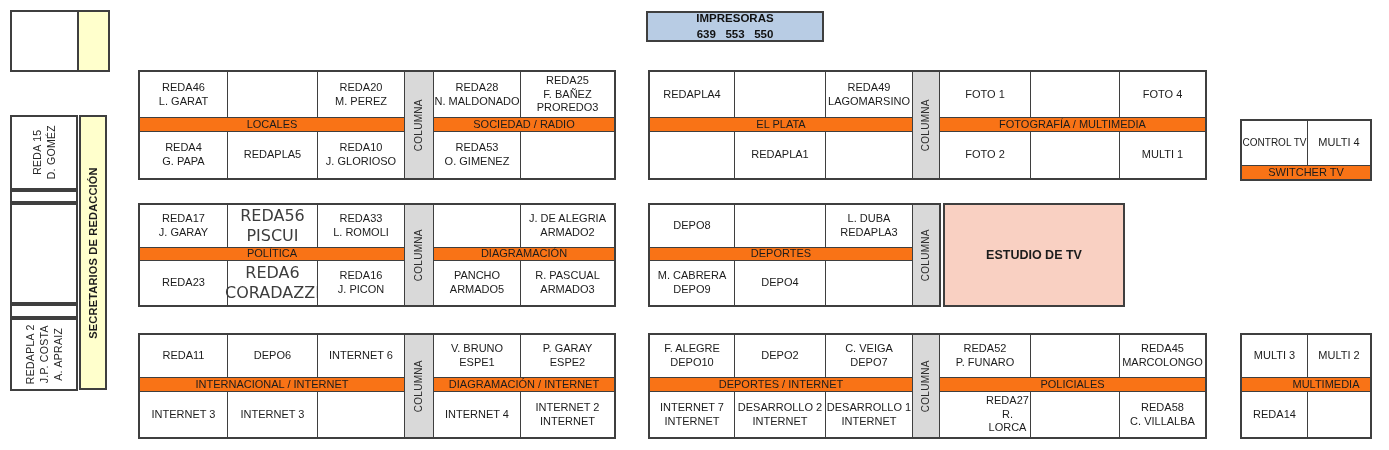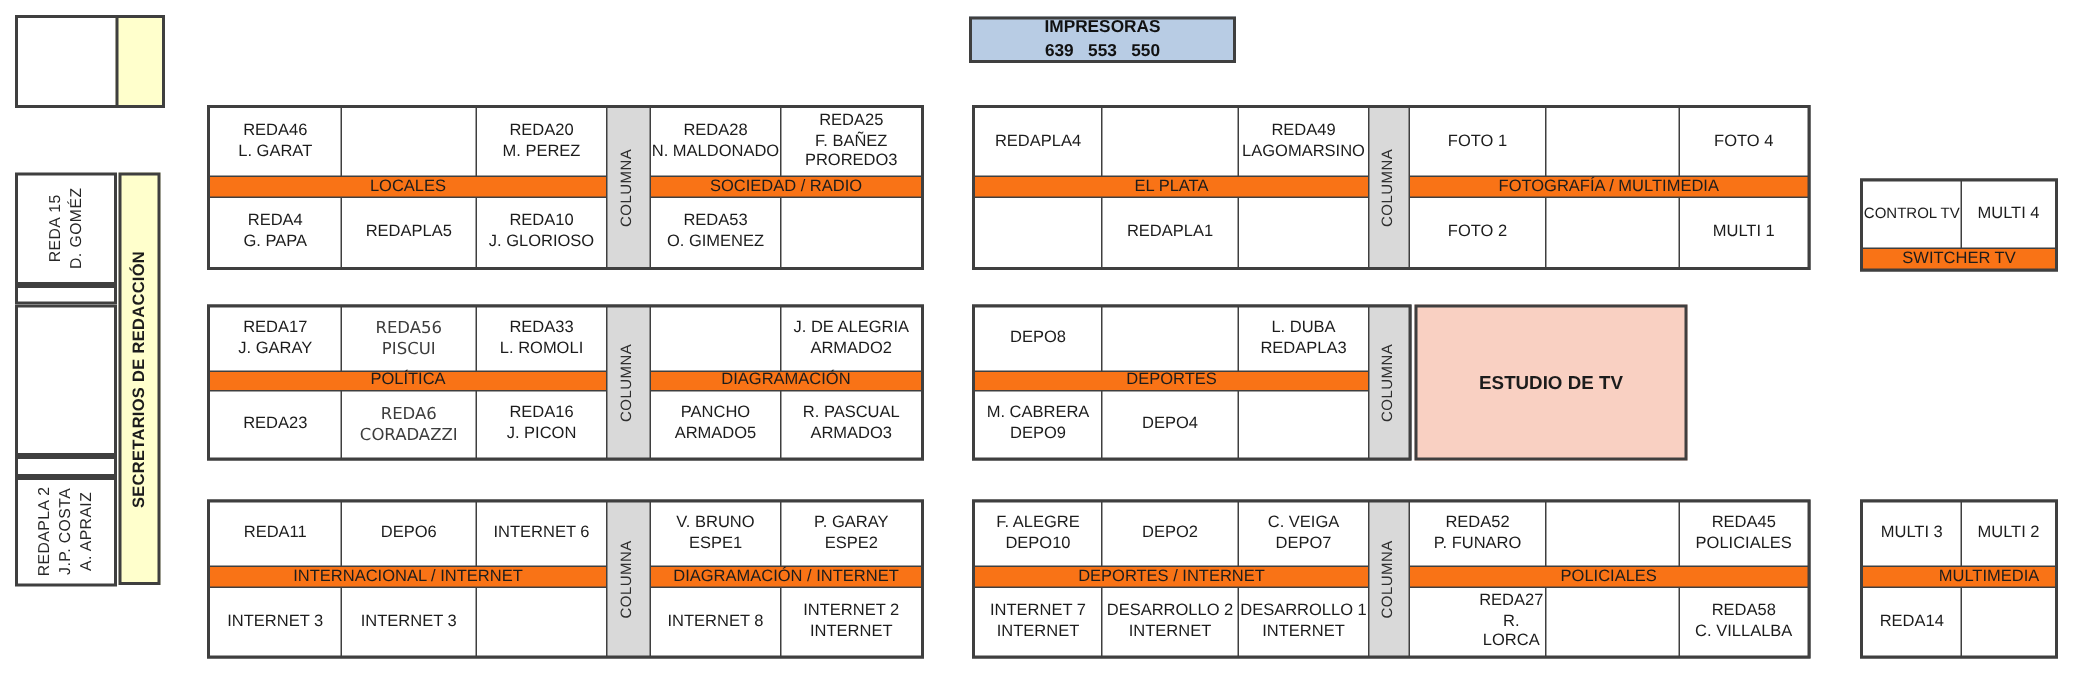--- a/index.html
+++ b/index.html
@@ -13,21 +13,21 @@
   .band{background:#f97316;font-weight:400;font-size:11px;}
   .colstrip{background:#D9D9D9;}
   .vtext{transform:rotate(-90deg);flex-shrink:0;white-space:pre-line;
          text-align:center;font-size:10px;letter-spacing:.3px;color:#2e2e2e;}
   .railbox{background:#fff;border:2px solid #3f3f3f;display:flex;
            align-items:center;justify-content:center;}
   .railbox .vtext{font-size:10.5px;line-height:1.35;color:#262626;}
   .strip{background:#FFFFCC;border:2px solid #3f3f3f;display:flex;
          align-items:center;justify-content:center;}
   .strip .vtext{font-weight:700;font-size:11px;letter-spacing:.2px;color:#1c1c1c;}
-  .alt{font-family:"DejaVu Sans",sans-serif;font-size:11px;color:#3d3d3d;}
+  .alt{font-family:"DejaVu Sans",sans-serif;font-size:16px;color:#3d3d3d;}
   #printers{background:#B8CCE4;border:2px solid #3f3f3f;display:flex;
             flex-direction:column;align-items:center;justify-content:center;
             font-weight:700;font-size:11.5px;line-height:1.35;color:#111;}
   #printers .nums{white-space:pre;}
   #estudio{background:#F9D0C2;border:2px solid #3f3f3f;display:flex;
            align-items:center;justify-content:center;font-weight:700;
            font-size:12.5px;color:#1c1c1c;}
   #legend{border:2px solid #3f3f3f;display:flex;}
   #legend .lwhite{flex:1;background:#fff;}
   #legend .lyellow{width:29px;background:#FFFFCC;border-left:2px solid #3f3f3f;}
@@ -165,38 +165,38 @@
     <div class="cell" style="grid-area:1/3;">INTERNET 6</div>
     <div class="cell" style="grid-area:1/5;">V. BRUNO
 ESPE1</div>
     <div class="cell" style="grid-area:1/6;">P. GARAY
 ESPE2</div>
     <div class="cell band" style="grid-area:2/1/3/4;">INTERNACIONAL / INTERNET</div>
     <div class="cell band" style="grid-area:2/5/3/7;">DIAGRAMACIÓN / INTERNET</div>
     <div class="cell" style="grid-area:3/1;">INTERNET 3</div>
     <div class="cell" style="grid-area:3/2;">INTERNET 3</div>
     <div class="cell" style="grid-area:3/3;"></div>
-    <div class="cell" style="grid-area:3/5;">INTERNET 8</div>
+    <div class="cell" style="grid-area:3/5;">INTERNET 4</div>
     <div class="cell" style="grid-area:3/6;">INTERNET 2
 INTERNET</div>
   </div>
 
   <div class="grp" style="left:648px;top:333px;grid-template-columns:84px 90px 86px 26px 90px 88px 85px;grid-template-rows:42px 13px 45px;">
     <div class="cell colstrip" style="grid-area:1/4/4/5;">
       <span class="vtext">COLUMNA</span></div>
     <div class="cell" style="grid-area:1/1;">F. ALEGRE
 DEPO10</div>
     <div class="cell" style="grid-area:1/2;">DEPO2</div>
     <div class="cell" style="grid-area:1/3;">C. VEIGA
 DEPO7</div>
     <div class="cell" style="grid-area:1/5;">REDA52
 P. FUNARO</div>
     <div class="cell" style="grid-area:1/6;"></div>
     <div class="cell" style="grid-area:1/7;">REDA45
-POLICIALES</div>
+MARCOLONGO</div>
     <div class="cell band" style="grid-area:2/1/3/4;">DEPORTES / INTERNET</div>
     <div class="cell band" style="grid-area:2/5/3/8;">POLICIALES</div>
     <div class="cell" style="grid-area:3/1;">INTERNET 7
 INTERNET</div>
     <div class="cell" style="grid-area:3/2;">DESARROLLO 2
 INTERNET</div>
     <div class="cell" style="grid-area:3/3;">DESARROLLO 1
 INTERNET</div>
     <div class="cell" style="grid-area:3/5;padding-left:45px;">REDA27
 R. LORCA</div>

